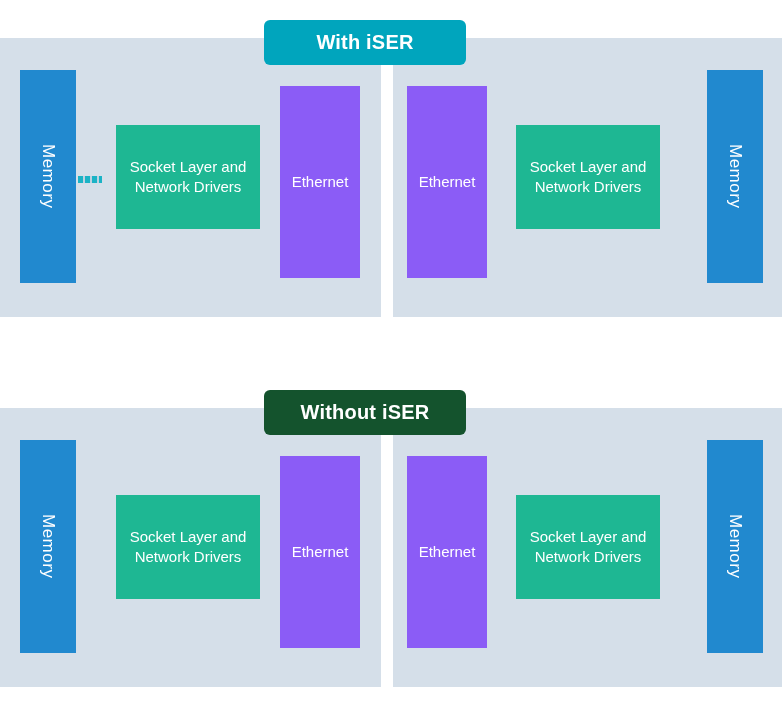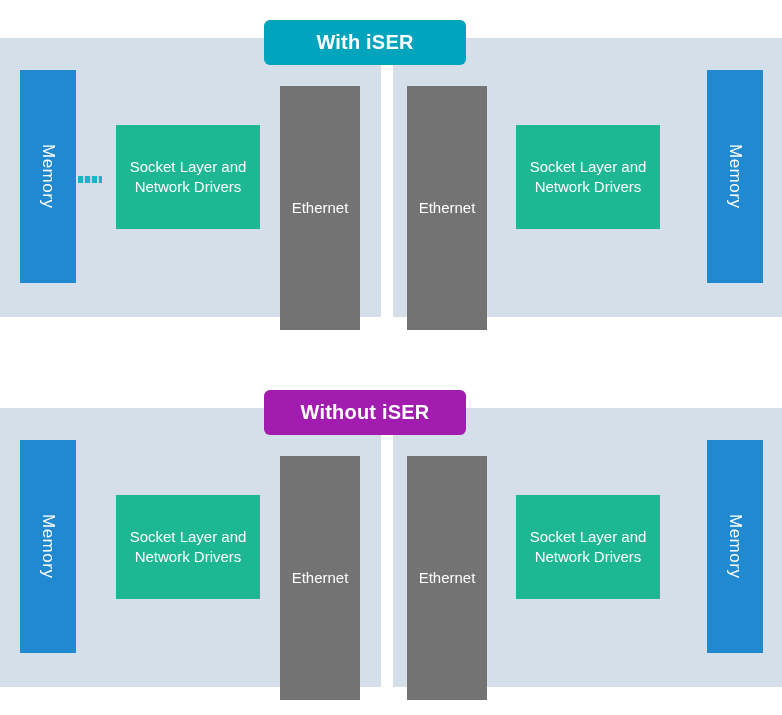--- a/index.html
+++ b/index.html
@@ -40,21 +40,21 @@
     display: flex;
     align-items: center;
     justify-content: center;
     color: #ffffff;
     font-size: 20px;
     font-weight: bold;
     letter-spacing: 0.2px;
     z-index: 5;
   }
   .banner-with    { top: 20px;  background: #00a5bd; }
-  .banner-without { top: 390px; background: #a21caf; }
+  .banner-without { top: 390px; background: #14532d; }
 
   
   .node {
     position: absolute;
     display: flex;
     align-items: center;
     justify-content: center;
     color: #ffffff;
     text-align: center;
     line-height: 1.35;
@@ -73,23 +73,23 @@
     letter-spacing: 0.5px;
   }
   .node-socket {
     background: #1eb793;
     width: 144px;
     height: 104px;
     font-size: 15px;
     padding: 13px 8px;
   }
   .node-ethernet {
-    background: #737373;
+    background: #8b5cf6;
     width: 80px;
-    height: 244px;
+    height: 192px;
     font-size: 15px;
   }
 
   
   .t-mem-l   { left: 20px;  top: 70px; }
   .t-mem-r   { left: 707px; top: 70px; }
   .t-sock-l  { left: 116px; top: 125px; }
   .t-sock-r  { left: 516px; top: 125px; }
   .t-eth-l   { left: 280px; top: 86px; }
   .t-eth-r   { left: 407px; top: 86px; }

